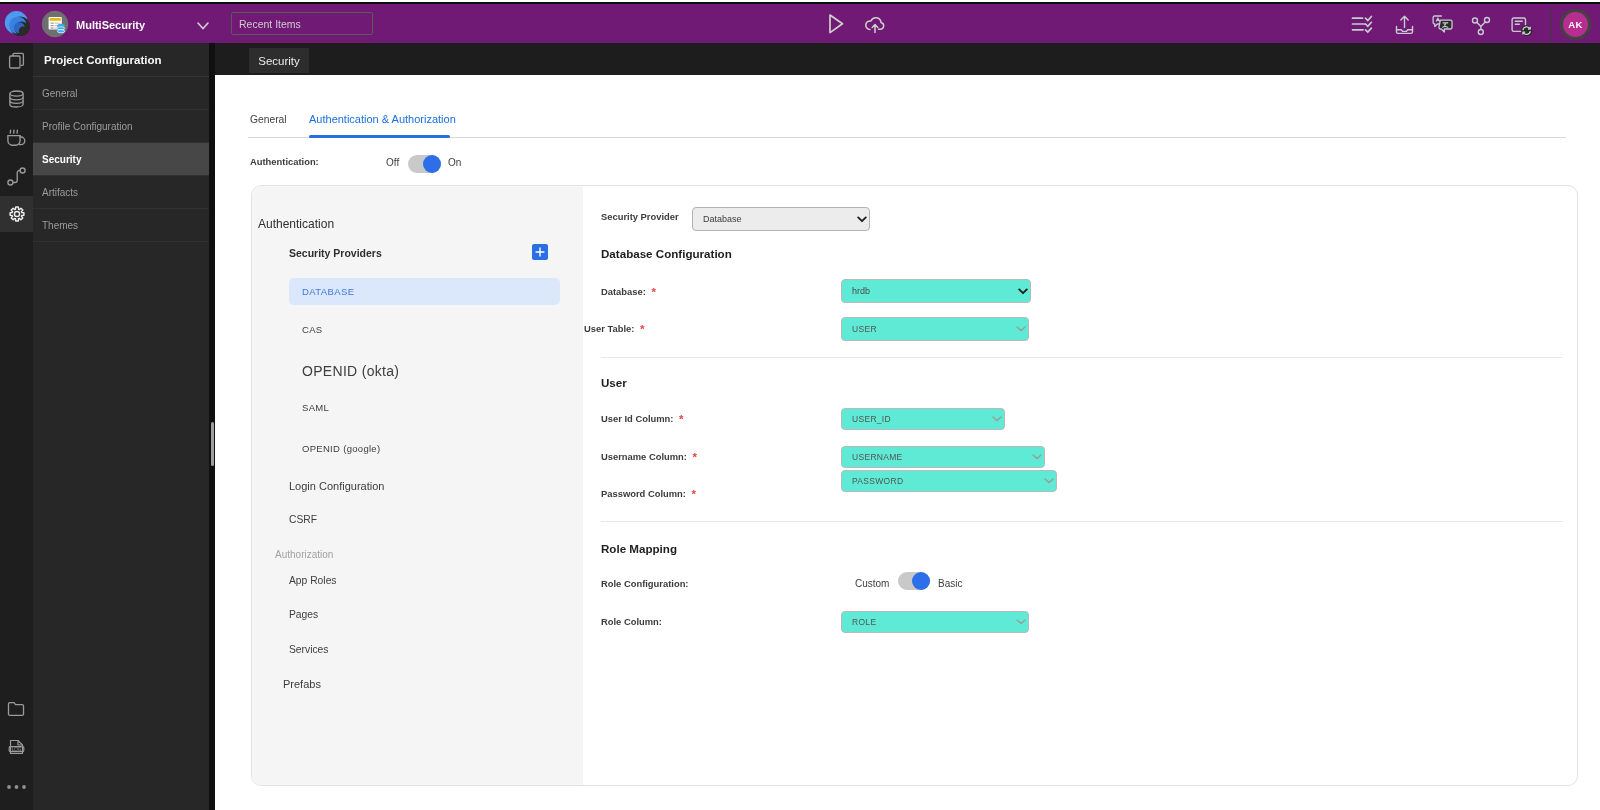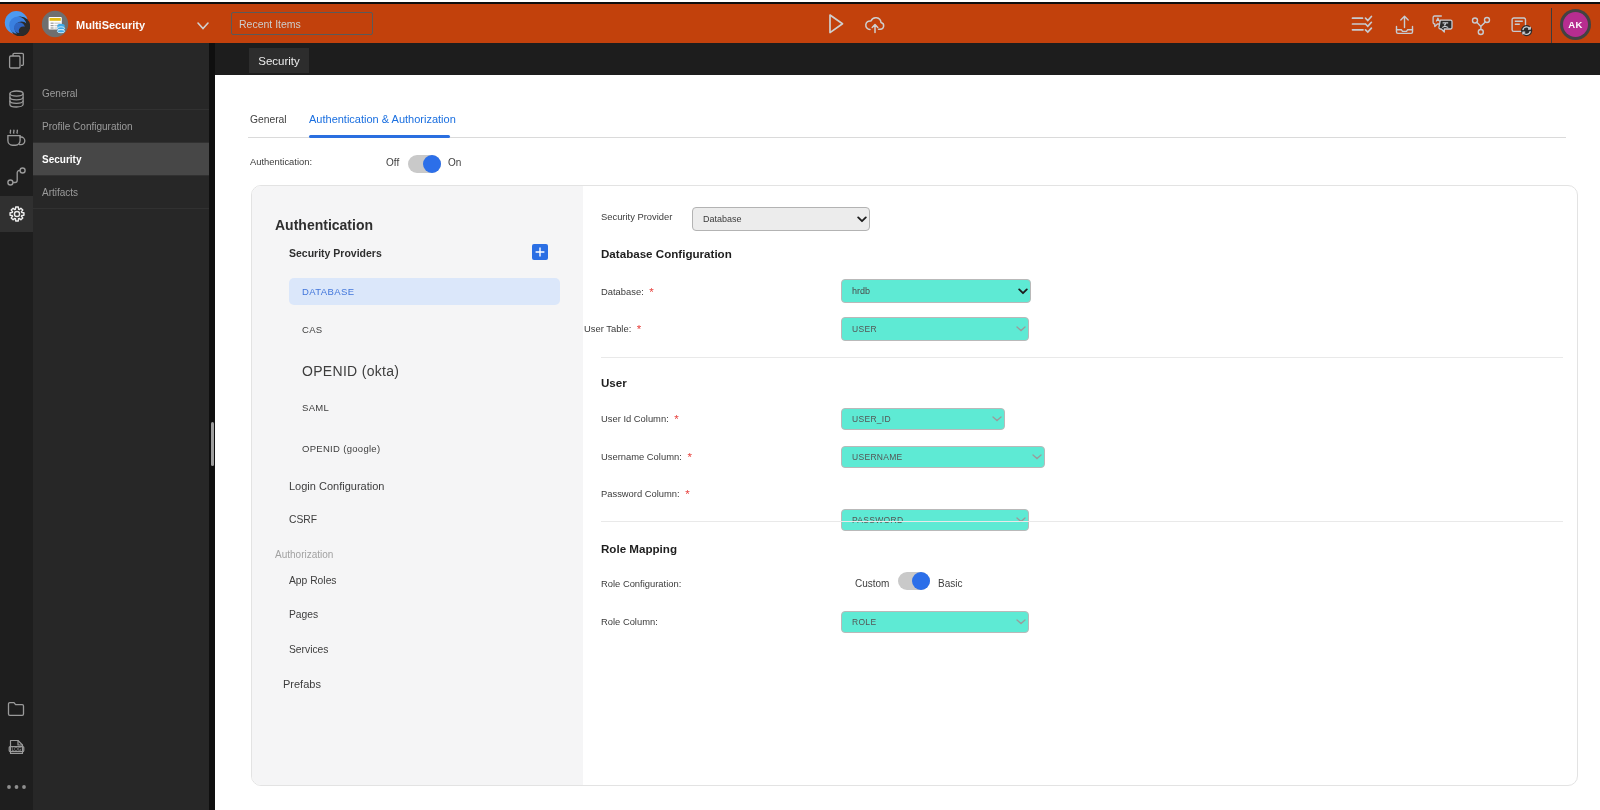--- a/index.html
+++ b/index.html
@@ -1,30 +1,30 @@
 <!DOCTYPE html>
 <html><head>
 <meta charset="utf-8">
 <style>
 *{margin:0;padding:0;box-sizing:border-box}
 html,body{width:1600px;height:810px;overflow:hidden}
 #app{position:relative;width:1600px;height:810px;background:#fff;font-family:"Liberation Sans",sans-serif;overflow:hidden}
-#topbar{position:absolute;left:0;top:2px;width:1600px;height:41px;background:#c2410c;border-top:2px solid #0e0e0e}
+#topbar{position:absolute;left:0;top:2px;width:1600px;height:41px;background:#701a75;border-top:2px solid #0e0e0e}
 #tabstrip{position:absolute;left:215px;top:43px;width:1385px;height:32px;background:#1d1d1d}
 #sectab{position:absolute;left:34px;top:5px;width:60px;height:25px;background:#2d2d2d;color:#ececec;font-size:11.5px;display:flex;align-items:center;justify-content:center}
 #iconstrip{position:absolute;left:0;top:43px;width:33px;height:767px;background:#1e1e1e}
 #menupanel{position:absolute;left:33px;top:43px;width:176px;height:767px;background:#272727}
 #gutter{position:absolute;left:209px;top:43px;width:6px;height:767px;background:#0f0f0f}
 #thumb{position:absolute;left:2px;top:379px;width:3px;height:44px;background:#9e9e9e;border-radius:2px}
 .mhead{position:absolute;left:0;top:0;width:176px;height:34px;border-bottom:1px solid #343434;display:flex;align-items:center;padding-left:11px;font-weight:bold;font-size:11.5px;color:#f7f7f7}
 .mrow{position:absolute;left:0;width:176px;height:33px;border-bottom:1px solid #313131;display:flex;align-items:center;padding-left:9px;font-size:10px;color:#9b9b9b}
 .mrow.sel{background:#474747;color:#fff;font-weight:bold}
 #content{position:absolute;left:215px;top:75px;width:1385px;height:735px;background:#fff}
 .t{position:absolute;white-space:nowrap}
-.lbl{position:absolute;white-space:nowrap;font-size:9.4px;font-weight:normal;color:#3b3b3b;line-height:12px}
+.lbl{position:absolute;white-space:nowrap;font-size:9.4px;font-weight:bold;color:#3b3b3b;line-height:12px}
 .hd{position:absolute;white-space:nowrap;font-size:11.6px;font-weight:bold;color:#1e1e1e;line-height:14px}
 .req{color:#e8423e;margin-left:3px;font-size:11.5px;vertical-align:-1px}
 .sel-box{position:absolute;display:flex;align-items:center;justify-content:space-between;background:#5eead4;border:1px solid #b9b9b9;border-radius:4px;padding:0 2px 0 10px;font-size:9px;color:#4a4a4a}
 .sel-box.gray{background:#ececec;border-color:#b3b3b3;color:#3c3c3c}
 .sep{position:absolute;height:1px;background:#e9e9e9}
 .tog{position:absolute;width:33px;height:18px;background:#c9c9c9;border-radius:9px}
 .tog .th{position:absolute;right:0;top:0;width:18px;height:18px;border-radius:50%;background:#2c6fe9}
 #cardborder{position:absolute;left:251px;top:185px;width:1327px;height:601px;border:1px solid #e3e3e3;border-radius:10px}
 #leftpanel{position:absolute;left:252px;top:186px;width:331px;height:599px;background:#f5f5f6;border-radius:9px 0 0 9px}
 #dbpill{position:absolute;left:289px;top:278px;width:271px;height:27px;background:#dbe7fa;border-radius:5px}
@@ -172,42 +172,44 @@
 
 <svg style="position:absolute;left:6px;top:741px" width="21" height="6" viewBox="0 0 21 6">
         <g fill="#8f8f8f">
           <circle cx="3" cy="3" r="1.9"></circle>
           <circle cx="10.5" cy="3" r="1.9"></circle>
           <circle cx="18" cy="3" r="1.9"></circle>
         </g>
       </svg>
 </div>
 <div id="menupanel">
+  <div class="mhead">Project Configuration</div>
   <div class="mrow" style="top:34px">General</div>
   <div class="mrow" style="top:67px">Profile Configuration</div>
   <div class="mrow sel" style="top:100px">Security</div>
   <div class="mrow" style="top:133px">Artifacts</div>
+  <div class="mrow" style="top:166px">Themes</div>
 </div>
 <div id="gutter">
       <div id="thumb"></div>
     </div>
 <div id="content"></div>
 <div class="t" style="left:250px;top:114px;font-size:10.3px;color:#3f3f3f">General</div>
 <div class="t" style="left:309px;top:113px;font-size:11px;color:#1a6fe0">Authentication &amp; Authorization</div>
 <div id="tabborder"></div>
 <div id="underline"></div>
 <div class="lbl" style="left:250px;top:156px">Authentication:</div>
 <div class="t" style="left:386px;top:157px;font-size:10px;color:#3e3e3e">Off</div>
 <div class="tog" style="left:408px;top:155px">
       <div class="th"></div>
     </div>
 <div class="t" style="left:448px;top:157px;font-size:10px;color:#3e3e3e">On</div>
 <div id="cardborder"></div>
 <div id="leftpanel"></div>
-<div class="t" style="left:275px;top:217px;font-size:14px;font-weight:bold;color:#2f2f2f">Authentication</div>
+<div class="t" style="left:258px;top:217px;font-size:12px;font-weight:normal;color:#2f2f2f">Authentication</div>
 <div class="t" style="left:289px;top:247px;font-size:10.5px;font-weight:bold;color:#2f2f2f">Security Providers</div>
 <div id="plusbtn"><svg width="16" height="16">
         <path d="M8,3.6 V12.4 M3.6,8 H12.4" stroke="#fff" stroke-width="1.4"></path>
       </svg></div>
 <div id="dbpill"></div>
 <div class="t" style="left:302px;top:286px;font-size:9.5px;letter-spacing:.4px;color:#4276db">DATABASE</div>
 <div class="t" style="left:302px;top:324px;font-size:9.5px;letter-spacing:.3px;color:#3d3d3d">CAS</div>
 <div class="t" style="left:302px;top:363px;font-size:14px;letter-spacing:.3px;color:#3d3d3d">OPENID (okta)</div>
 <div class="t" style="left:302px;top:402px;font-size:9.5px;letter-spacing:.3px;color:#3d3d3d">SAML</div>
 <div class="t" style="left:302px;top:443px;font-size:9.5px;letter-spacing:.3px;color:#3d3d3d">OPENID (google)</div>
@@ -250,21 +252,21 @@
       </svg>
     </div>
 <div class="lbl" style="left:601px;top:451px">Username Column: <span class="req">*</span></div>
 <div class="sel-box" style="left:841px;top:446px;width:204px;height:22px">
       <span style="font-size:8.5px;letter-spacing:.3px;color:#555">USERNAME</span>
       <svg width="10" height="6">
         <path d="M1,1 L5,4.6 L9,1" stroke="#9b9b9b" stroke-width="1.3" fill="none" stroke-linecap="round"></path>
       </svg>
     </div>
 <div class="lbl" style="left:601px;top:488px">Password Column: <span class="req">*</span></div>
-<div class="sel-box" style="left:841px;top:509px;width:188px;height:22px">
+<div class="sel-box" style="left:841px;top:470px;width:216px;height:22px">
       <span style="font-size:8.5px;letter-spacing:.3px;color:#555">PASSWORD</span>
       <svg width="10" height="6">
         <path d="M1,1 L5,4.6 L9,1" stroke="#9b9b9b" stroke-width="1.3" fill="none" stroke-linecap="round"></path>
       </svg>
     </div>
 <div class="sep" style="left:601px;top:521px;width:962px"></div>
 <div class="hd" style="left:601px;top:542px">Role Mapping</div>
 <div class="lbl" style="left:601px;top:578px">Role Configuration:</div>
 <div class="t" style="left:855px;top:578px;font-size:10px;color:#3e3e3e">Custom</div>
 <div class="tog" style="left:898px;top:572px;width:32px">

